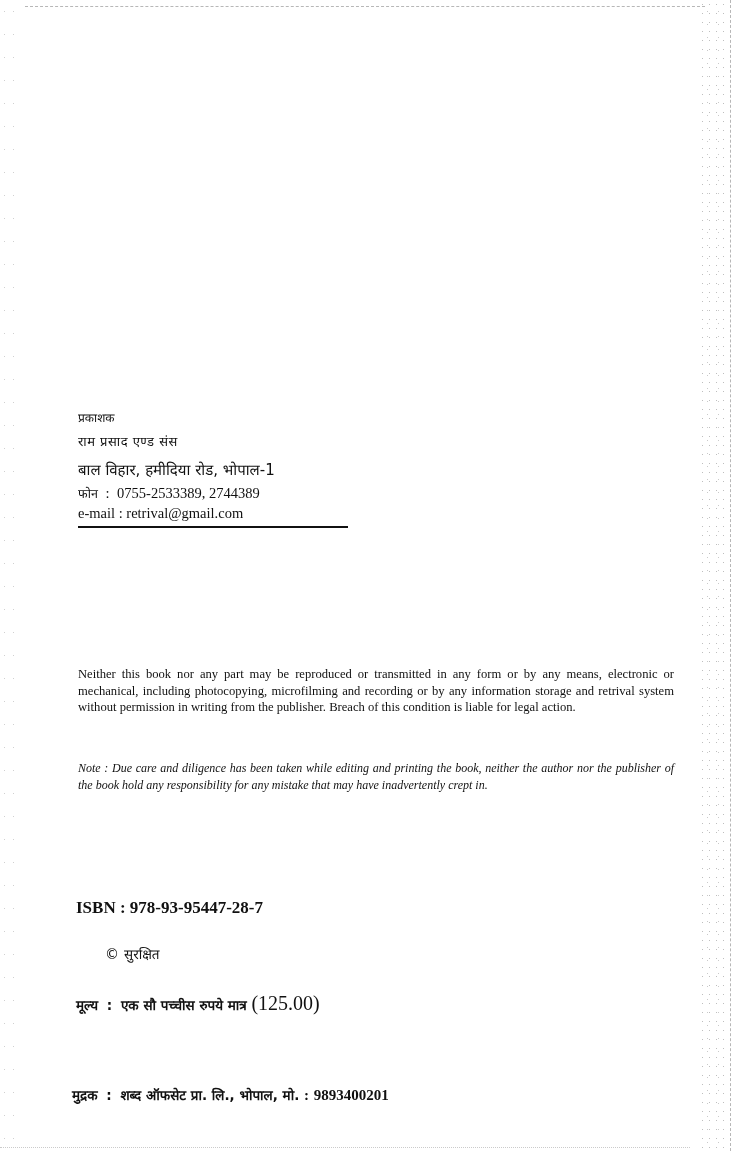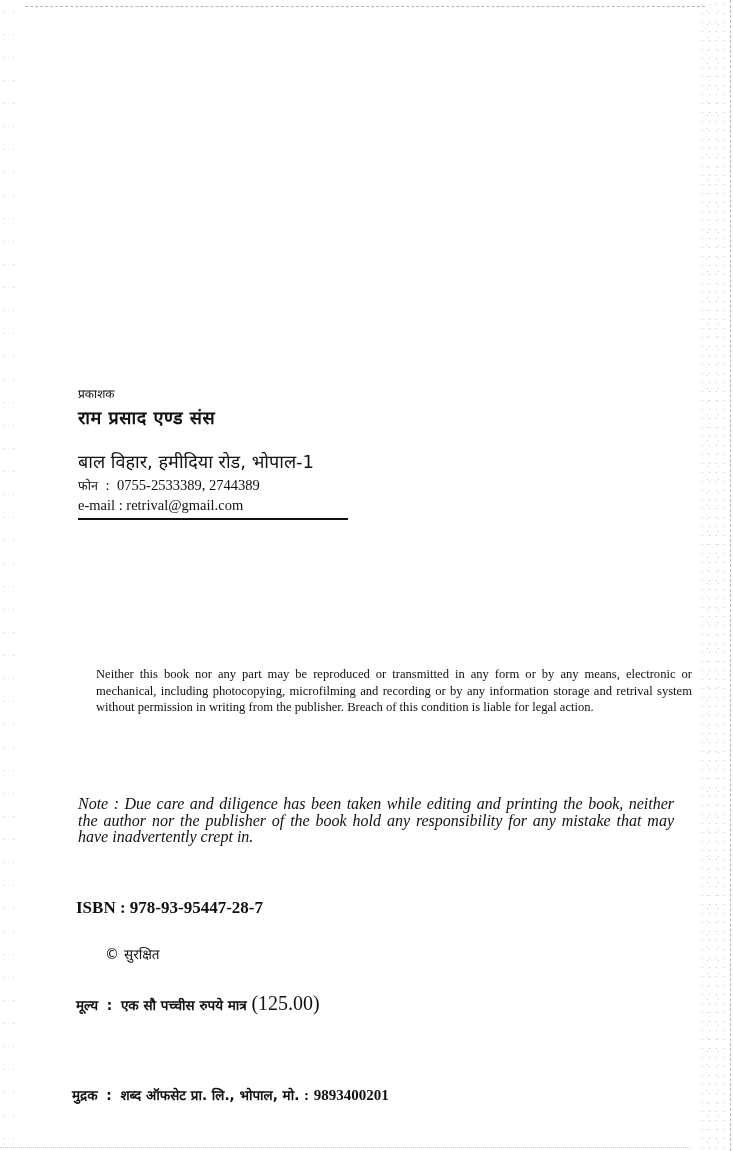--- a/index.html
+++ b/index.html
@@ -55,43 +55,42 @@
       background-image:
         radial-gradient(circle, #8a8a8a 0.5px, transparent 0.8px);
       background-size: 9px 23px;
       opacity: 0.4;
     }
 
     
     .publisher-block {
       position: absolute;
       left: 78px;
-      top: 386px;
+      top: 410px;
       width: 300px;
     }
     .pub-label {
       font-family: "DejaVu Sans", sans-serif;
       font-size: 12px;
       line-height: 16px;
       height: 20px;
     }
     .pub-name {
       font-family: "DejaVu Sans", sans-serif;
-      font-size: 18px;
-      font-weight: bold;
+      font-size: 13px;
+      font-weight: normal;
       line-height: 24px;
       height: 30px;
       letter-spacing: 0.5px;
     }
     .pub-address {
       font-family: "DejaVu Sans", sans-serif;
-      font-size: 18px;
+      font-size: 15px;
       line-height: 20px;
       height: 24px;
-      margin-top: 16px;
     }
     .pub-phone, .pub-email {
       font-family: "Liberation Serif", serif;
       font-size: 14.5px;
       line-height: 19px;
       height: 20px;
     }
     .pub-phone .lbl {
       font-family: "DejaVu Sans", sans-serif;
       font-size: 12.5px;
@@ -107,37 +106,37 @@
       font-family: "DejaVu Sans", sans-serif;
       font-size: 13px;
       line-height: 20px;
       white-space: nowrap;
     }
     .pub-reg .bold { font-weight: bold; }
 
     
     .notice {
       position: absolute;
-      left: 96px;
+      left: 78px;
       top: 666px;
       width: 596px;
       font-family: "Liberation Serif", serif;
       font-size: 12.6px;
       line-height: 16.5px;
       text-align: justify;
       text-align-last: left;
     }
     .note {
       position: absolute;
       left: 78px;
-      top: 796px;
+      top: 760px;
       width: 596px;
       font-family: "Liberation Serif", serif;
       font-style: italic;
-      font-size: 16px;
+      font-size: 12px;
       line-height: 16.5px;
       text-align: justify;
       text-align-last: left;
     }
 
     
     .isbn {
       position: absolute;
       left: 76px;
       top: 898px;

